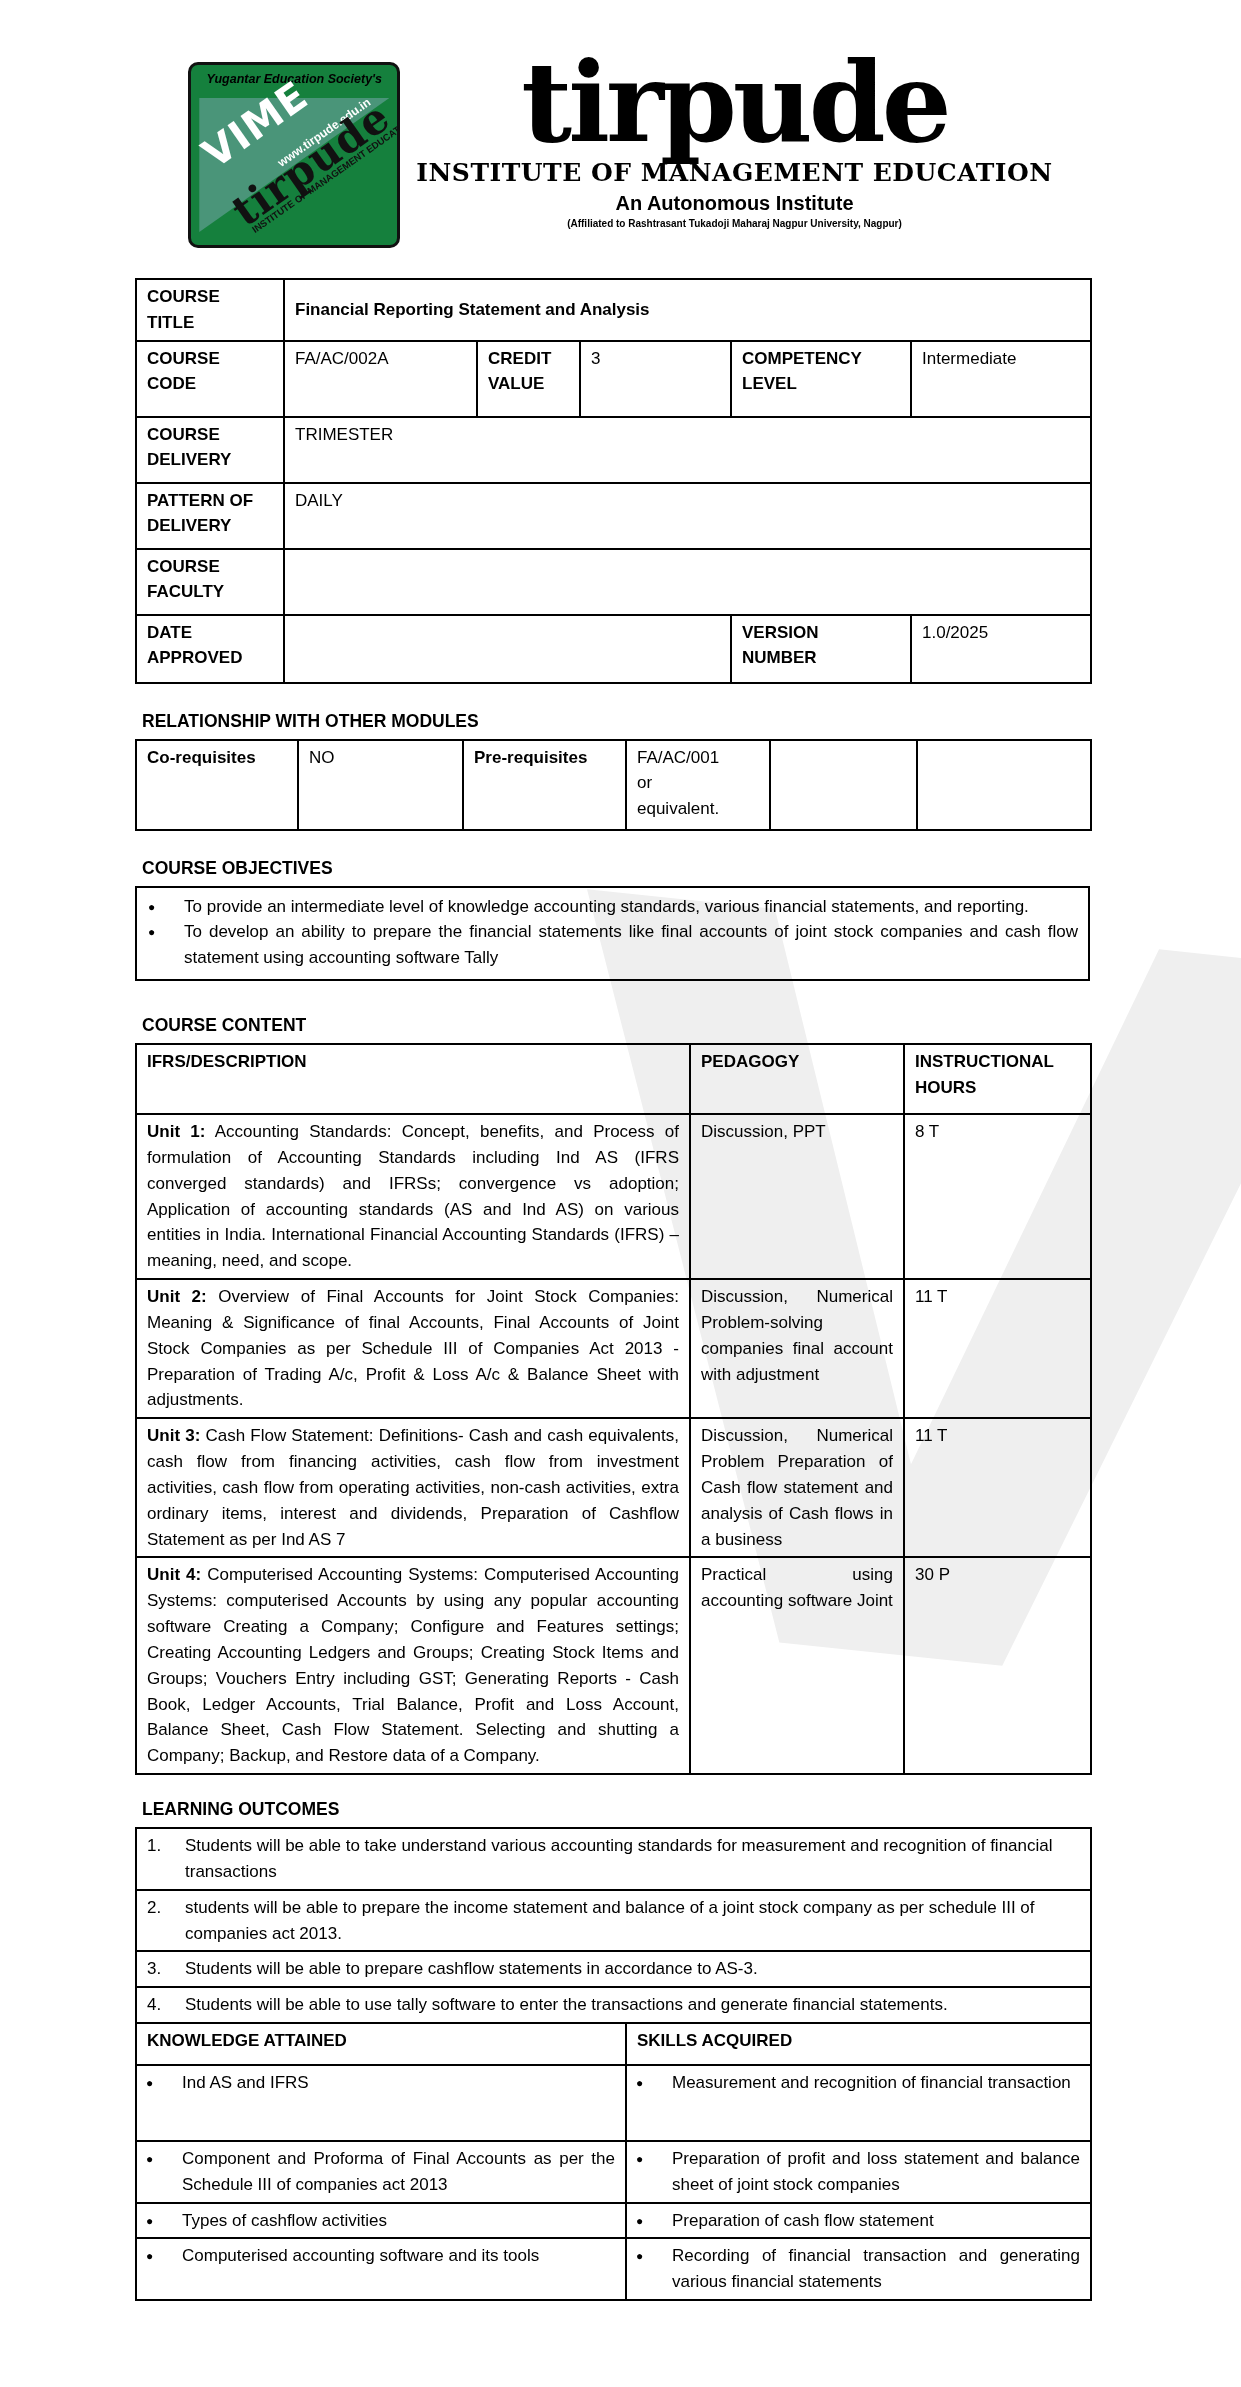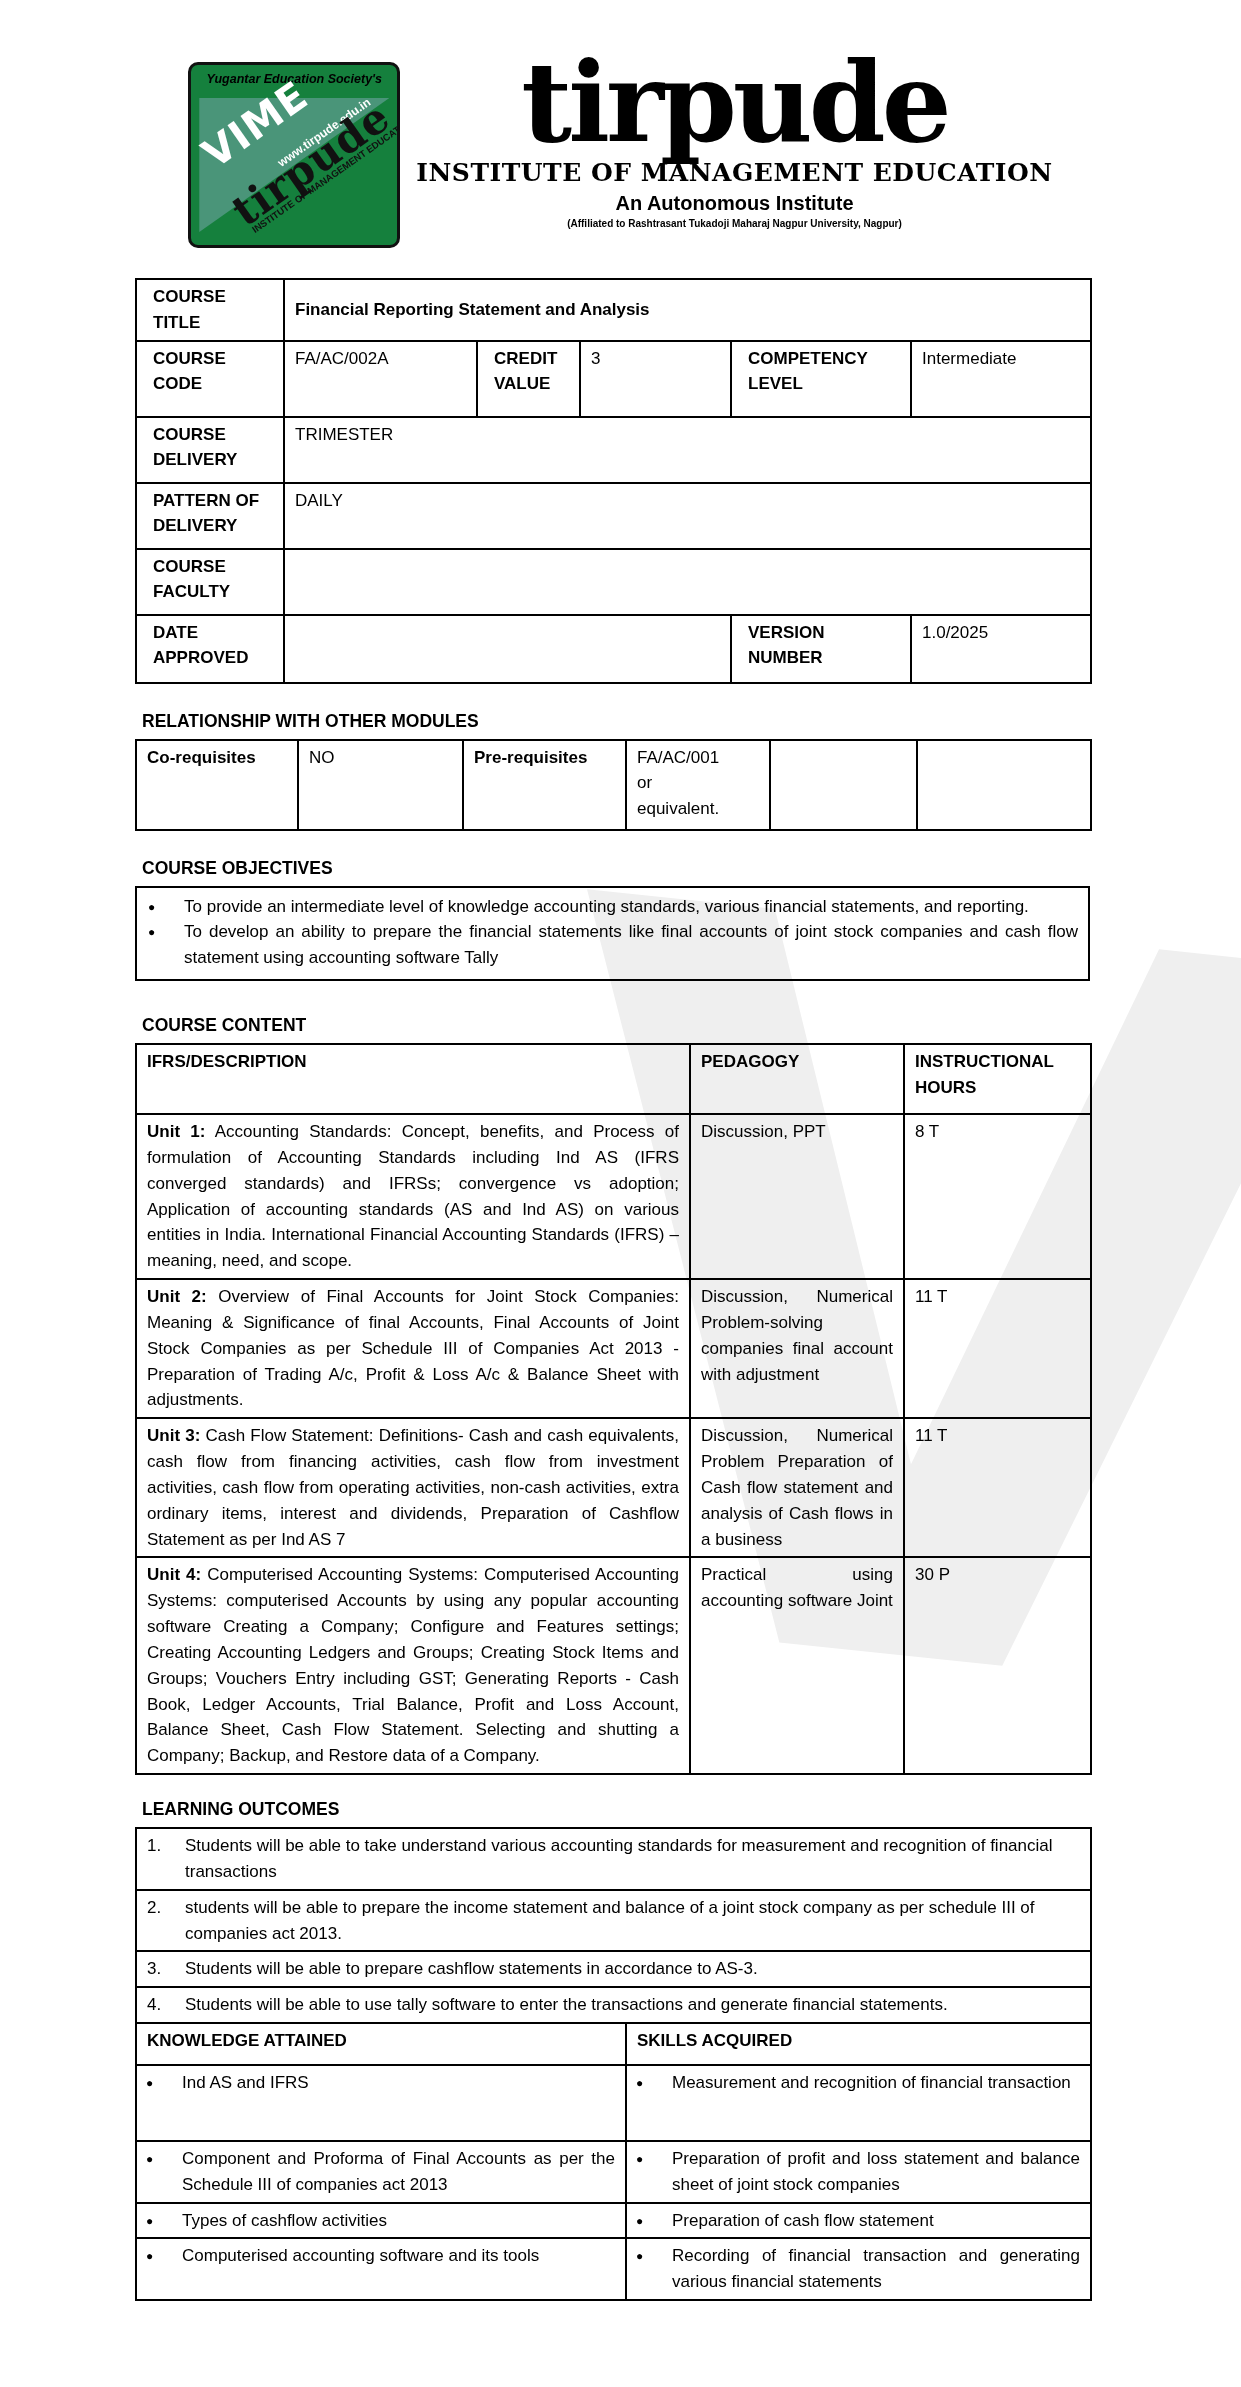--- a/index.html
+++ b/index.html
@@ -49,21 +49,21 @@
   .auto-line { font-size: 20px; font-weight: bold; margin-top: 5px; }
   .affil-line { font-size: 10px; font-weight: bold; margin-top: 3px; white-space: nowrap; text-align: right; }
 
   
   table { border-collapse: collapse; width: 100%; table-layout: fixed; }
   td { border: 2px solid #000; padding: 4px 10px; vertical-align: top;
        font-size: 17px; line-height: 1.52; word-wrap: break-word; }
   .b { font-weight: bold; }
   .section-heading { font-weight: bold; font-size: 17.5px; margin: 27px 0 7px 7px; }
   .first-table { margin-top: 30px; }
-  .lbl div { width: 110px; margin-left: 6px; }
+  .lbl div { width: 110px; }
   .center { text-align: left; }
   .justify { text-align: justify; }
   .preline { white-space: pre-line; }
 
   .bullet-row { display: flex; }
   .bullet-row .bullet { flex: none; width: 36px; padding-left: 5px; font-size: 12px; padding-top: 4px; }
   .bullet-row .btxt { flex: 1; }
   .num-row { display: flex; }
   .num-row .num { flex: none; width: 38px; padding-left: 6px; }
   .num-row .ntxt { flex: 1; }

